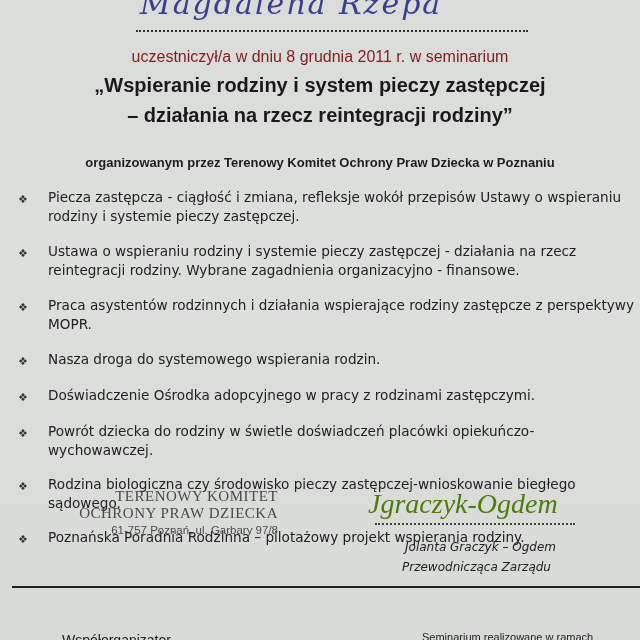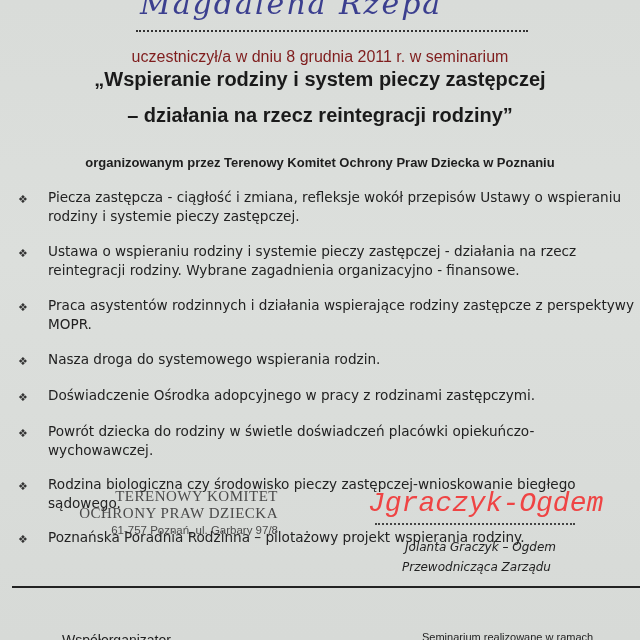--- a/index.html
+++ b/index.html
@@ -32,38 +32,38 @@
   .items { left:14px; top:188px; width:620px; }
   .item { display:flex; align-items:flex-start; font-size:13.6px; line-height:19px; color:#222; }
   .bullet { width:30px; flex:none; color:#333; font-size:11px; padding-top:2px; padding-left:4px; }
   .stamp {
     left:48px; top:488px; width:230px; text-align:right;
     font-family:"Liberation Sans", sans-serif; color:#4a4a4a; font-size:11.5px; line-height:16px;
   }
   .stamp .big { font-family:"Liberation Serif", serif; font-size:15px; letter-spacing:0.5px; line-height:17px; }
   .sig-line { left:375px; top:523px; width:200px; border-bottom:2px dotted #444; }
   .signature {
-    left:368px; top:488px; font-family:Liberation Mono, monospace; font-style:italic;
-    font-size:28px; color:#ef4444;
+    left:368px; top:488px; font-family:Liberation Serif, serif; font-style:italic;
+    font-size:28px; color:#4d7c0f;
   }
   .sig-name, .sig-role {
     font-family:"DejaVu Sans", sans-serif; font-style:italic; font-size:12px; color:#222;text-align:center;
   }
   .rule { left:12px; top:586px; width:628px; border-top:2px solid #222; }
   .coorg { left:62px; top:597px; font-family:"Liberation Sans", sans-serif; font-size:14px;margin-top:35px; }
   .foot { left:422px; top:631px; font-family:"Liberation Sans", sans-serif; font-size:11px; }
 </style>
 </head>
 <body>
 
 <div class="abs name-line"></div>
 <div class="abs handwritten">Magdalena Rzepa</div>
 
 <div class="abs sub">uczestniczył/a w dniu 8 grudnia 2011 r.  w seminarium</div>
-<div class="abs title" style="top:68px">„Wspieranie rodziny i system pieczy zastępczej</div>
+<div class="abs title" style="top:74px">„Wspieranie rodziny i system pieczy zastępczej</div>
 <div class="abs title" style="top:104px">– działania na rzecz reintegracji rodziny”</div>
 
 <div class="abs org">organizowanym przez Terenowy Komitet Ochrony Praw Dziecka w Poznaniu</div>
 
 <div class="abs items">
   <div class="item" style="margin-bottom:16px">
     <span class="bullet">❖</span>
     <span>Piecza zastępcza - ciągłość i zmiana, refleksje wokół przepisów  Ustawy o wspieraniu rodziny i systemie pieczy zastępczej.</span>
   </div>
   <div class="item" style="margin-bottom:16px">

